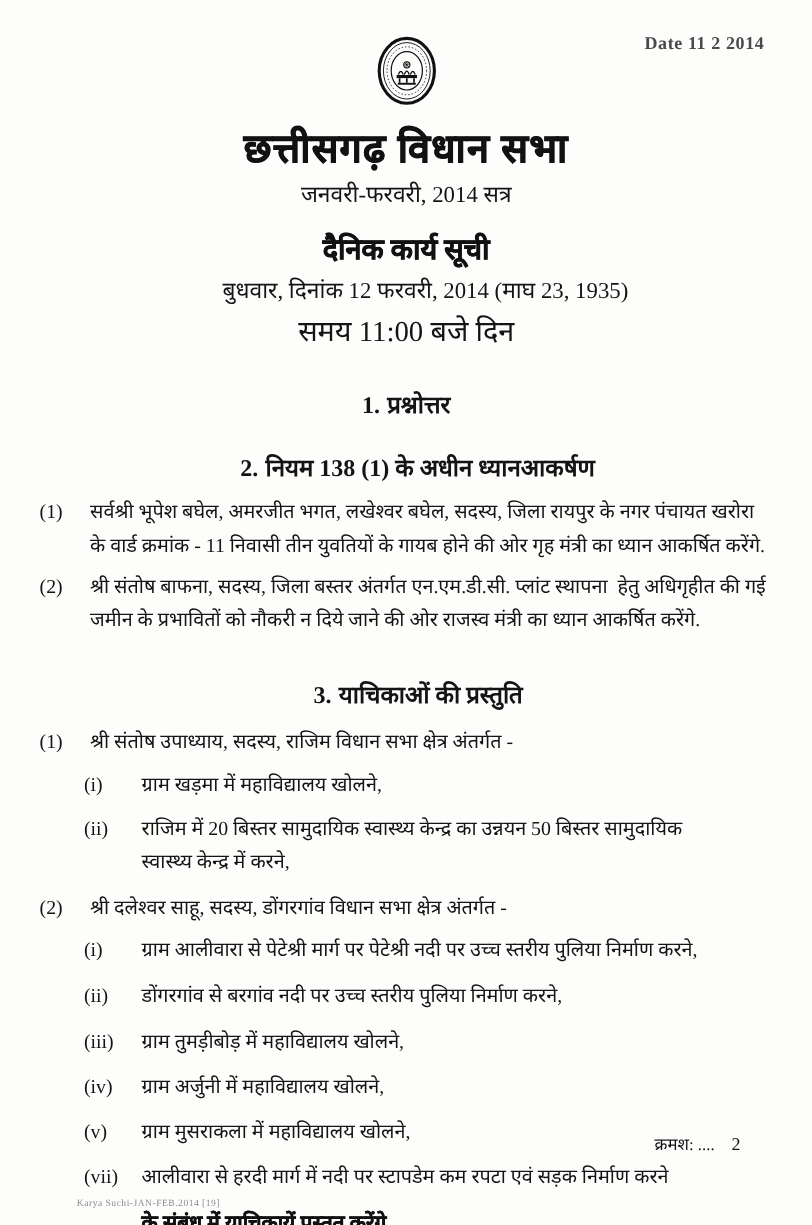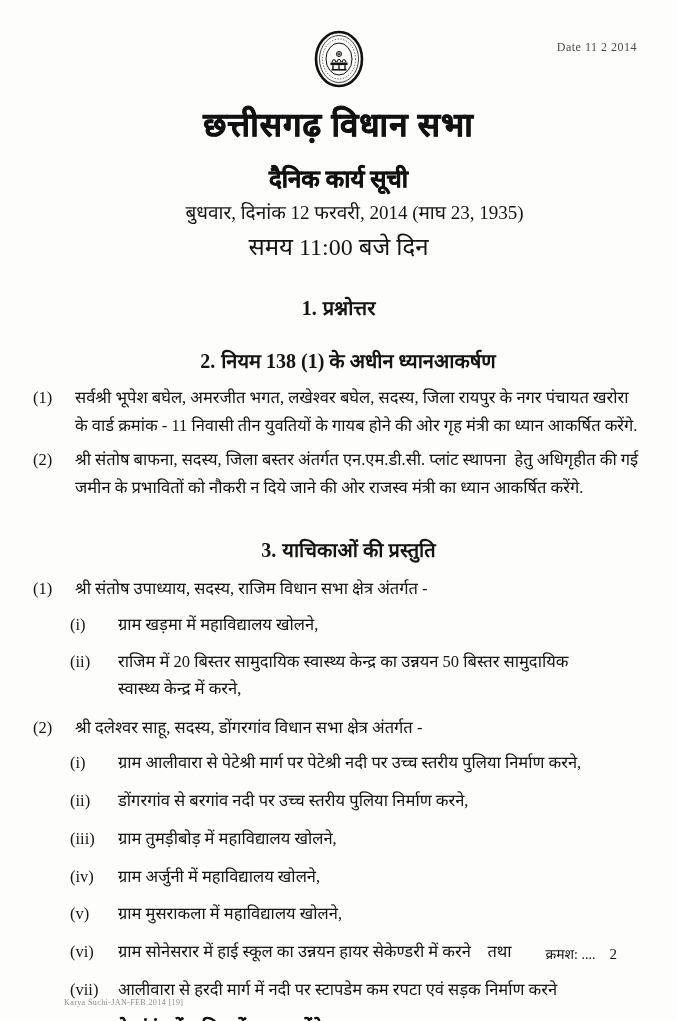--- a/index.html
+++ b/index.html
@@ -7,22 +7,22 @@
     position:relative;
     width:677px;height:1021px;
     margin:0 auto;
     background:#fdfdfc;
     color:#141414;
     font-family:"Liberation Serif","DejaVu Serif",serif;
     overflow:hidden;
     box-sizing:border-box;
   }
   .date-note{
-    position:absolute;top:40px;right:40px;
-    font-size:12px;color:#4a4a4a;letter-spacing:.5px;
+    position:absolute;top:29px;right:40px;
+    font-size:15px;color:#4a4a4a;letter-spacing:.5px;font-weight:bold;
   }
   .emblem-wrap{
     width:100%;display:flex;justify-content:center;
     padding-top:30px;
   }
   .emblem{width:50px;height:58px;}
   .masthead{text-align:center;}
   .assembly-title{
     margin:19px 0 0 0;
     font-size:33px;line-height:1.15;font-weight:700;
@@ -92,20 +92,21 @@
       <path d="M25 21.4 L25 26.6 M22.4 24 L27.6 24 M23.2 22.2 L26.8 25.8 M26.8 22.2 L23.2 25.8" stroke="#111" stroke-width="0.6"></path>
       <path d="M18 32 Q20 27 22 32 M23 32 Q25 26.5 27 32 M28 32 Q30 27 32 32" fill="none" stroke="#111" stroke-width="1.1"></path>
       <rect x="16.5" y="32.5" width="17" height="2.6" fill="#111"></rect>
       <path d="M19 35.2 L19 39 M25 35.2 L25 39 M31 35.2 L31 39" stroke="#111" stroke-width="1.4"></path>
       <rect x="17.5" y="39" width="15" height="1.6" fill="#111"></rect>
     </svg>
   </div>
 
   <div class="masthead">
     <h1 class="assembly-title">छत्तीसगढ़ विधान सभा</h1>
+    <div class="session-line">जनवरी-फरवरी, 2014 सत्र</div>
     <h2 class="doc-title">दैनिक कार्य सूची</h2>
     <div class="date-line">बुधवार, दिनांक 12 फरवरी, 2014 (माघ 23, 1935)</div>
     <div class="time-line">समय 11:00 बजे दिन</div>
   </div>
 
   <h3 class="sec-heading" id="sec1-heading">
     <span class="sec-num">1.</span><span>प्रश्नोत्तर</span>
   </h3>
 
   <h3 class="sec-heading" id="sec2-heading">
@@ -159,24 +160,20 @@
   </div>
   <div class="sub">
     <span class="lbl">(iv)</span>
     <span class="txt">ग्राम अर्जुनी में महाविद्यालय खोलने,</span>
   </div>
   <div class="sub">
     <span class="lbl">(v)</span>
     <span class="txt">ग्राम मुसराकला में महाविद्यालय खोलने,</span>
   </div>
   <div class="sub">
-    <span class="lbl">(vi)</span>
-    <span class="txt">ग्राम सोनेसरार में हाई स्कूल का उन्नयन हायर सेकेण्डरी में करने    तथा</span>
-  </div>
-  <div class="sub">
     <span class="lbl">(vii)</span>
     <span class="txt">आलीवारा से हरदी मार्ग में नदी पर स्टापडेम कम रपटा एवं सड़क निर्माण करने</span>
   </div>
 
   <div class="closing-line">के संबंध में याचिकायें प्रस्तुत करेंगे.</div>
 
   <div class="continuation">
     <span>क्रमश: ....</span><span class="pgnum">2</span>
   </div>
 

